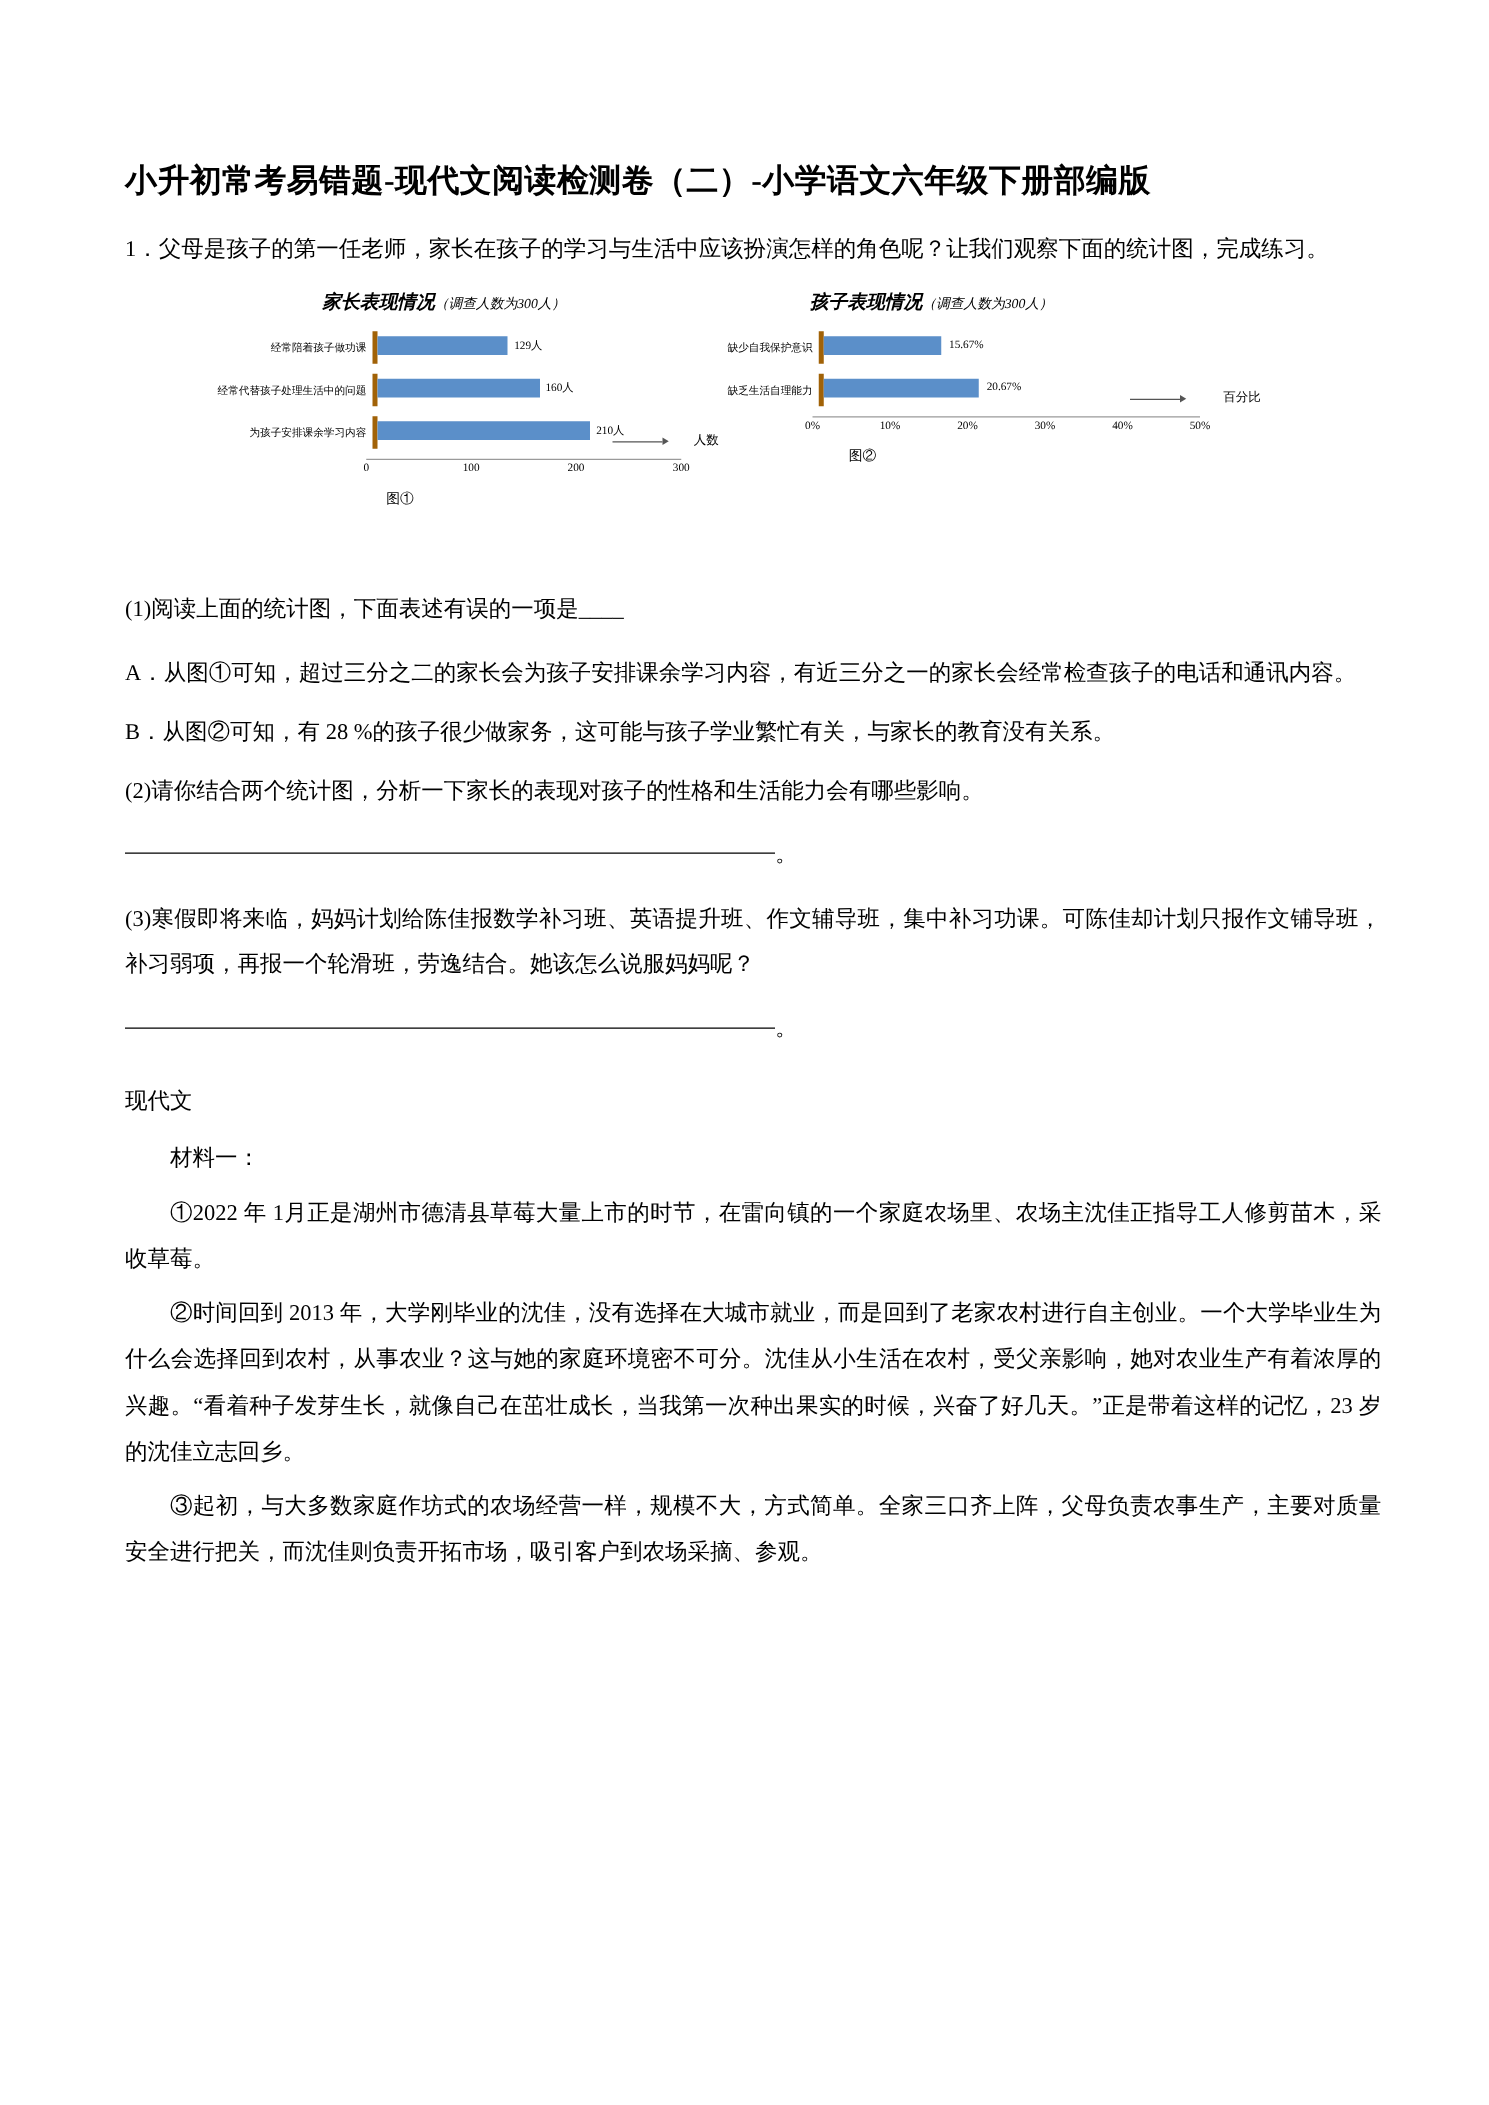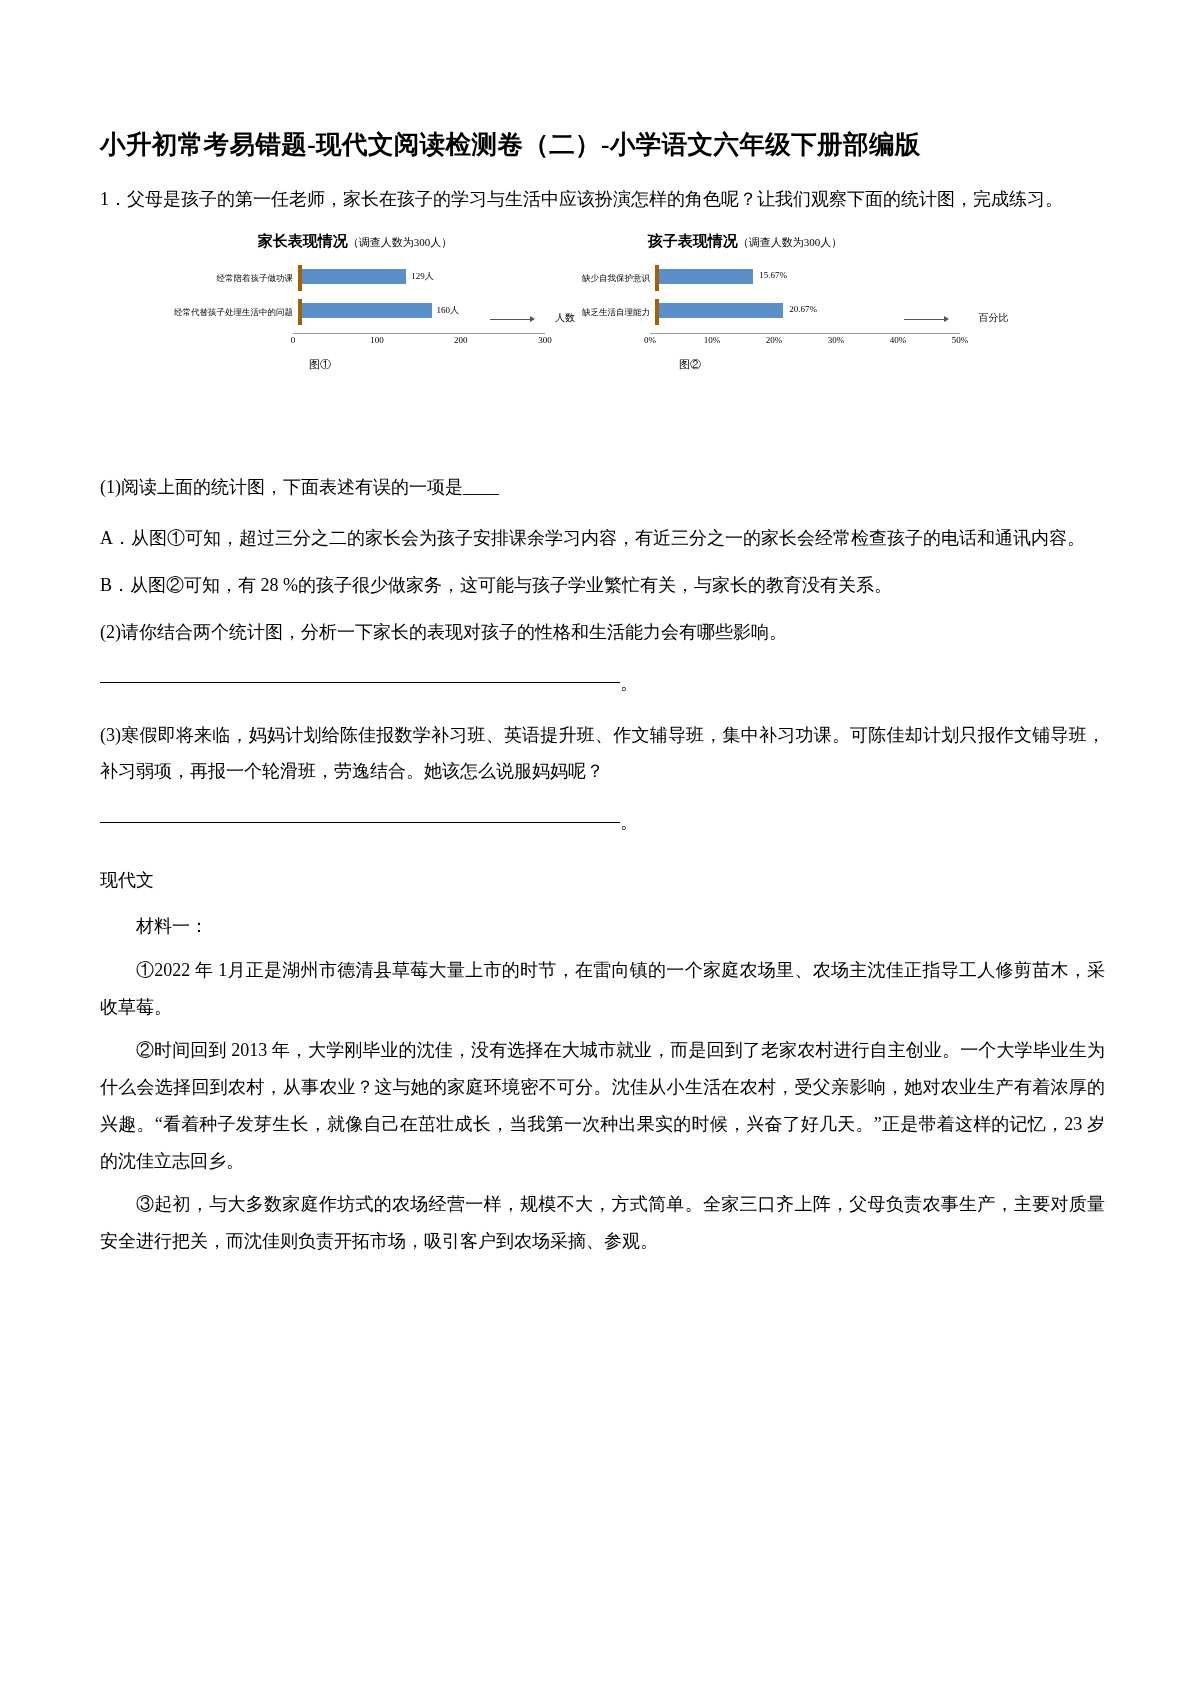--- a/index.html
+++ b/index.html
@@ -94,20 +94,21 @@
   }
   .chart.left { left: 65px; width: 380px; }
   .chart.right { left: 430px; width: 430px; }
   .chart-title {
     text-align: center;
     font-size: 15px;
     font-weight: bold;
     font-family: "Liberation Serif", "DejaVu Serif", serif;
     margin-bottom: 14px;
     white-space: nowrap;
+    font-style: italic;
   }
   .chart-title .sub {
     font-size: 11px;
     font-weight: normal;
   }
   .plot {
     position: relative;
   }
   .row {
     display: flex;
@@ -206,20 +207,27 @@
             <div class="barwrap">
               <div class="bar" style="width:43%"></div>
               <div class="barlabel" style="left:45%">129人</div>
             </div>
           </div>
           <div class="row">
             <div class="cat">经常代替孩子处理生活中的问题</div>
             <div class="barwrap">
               <div class="bar" style="width:53.3%"></div>
               <div class="barlabel" style="left:55.3%">160人</div>
+            </div>
+          </div>
+          <div class="row">
+            <div class="cat">为孩子安排课余学习内容</div>
+            <div class="barwrap">
+              <div class="bar" style="width:70%"></div>
+              <div class="barlabel" style="left:72%">210人</div>
             </div>
           </div>
           <div style="display:flex;">
             <div style="width:128px;flex:0 0 auto;"></div>
             <div class="axis" style="flex:1 1 auto;">
               <div class="axisline"></div>
               <div class="tick" style="left:0%">0</div>
               <div class="tick" style="left:33.3%">100</div>
               <div class="tick" style="left:66.6%">200</div>
               <div class="tick" style="left:100%">300</div>

